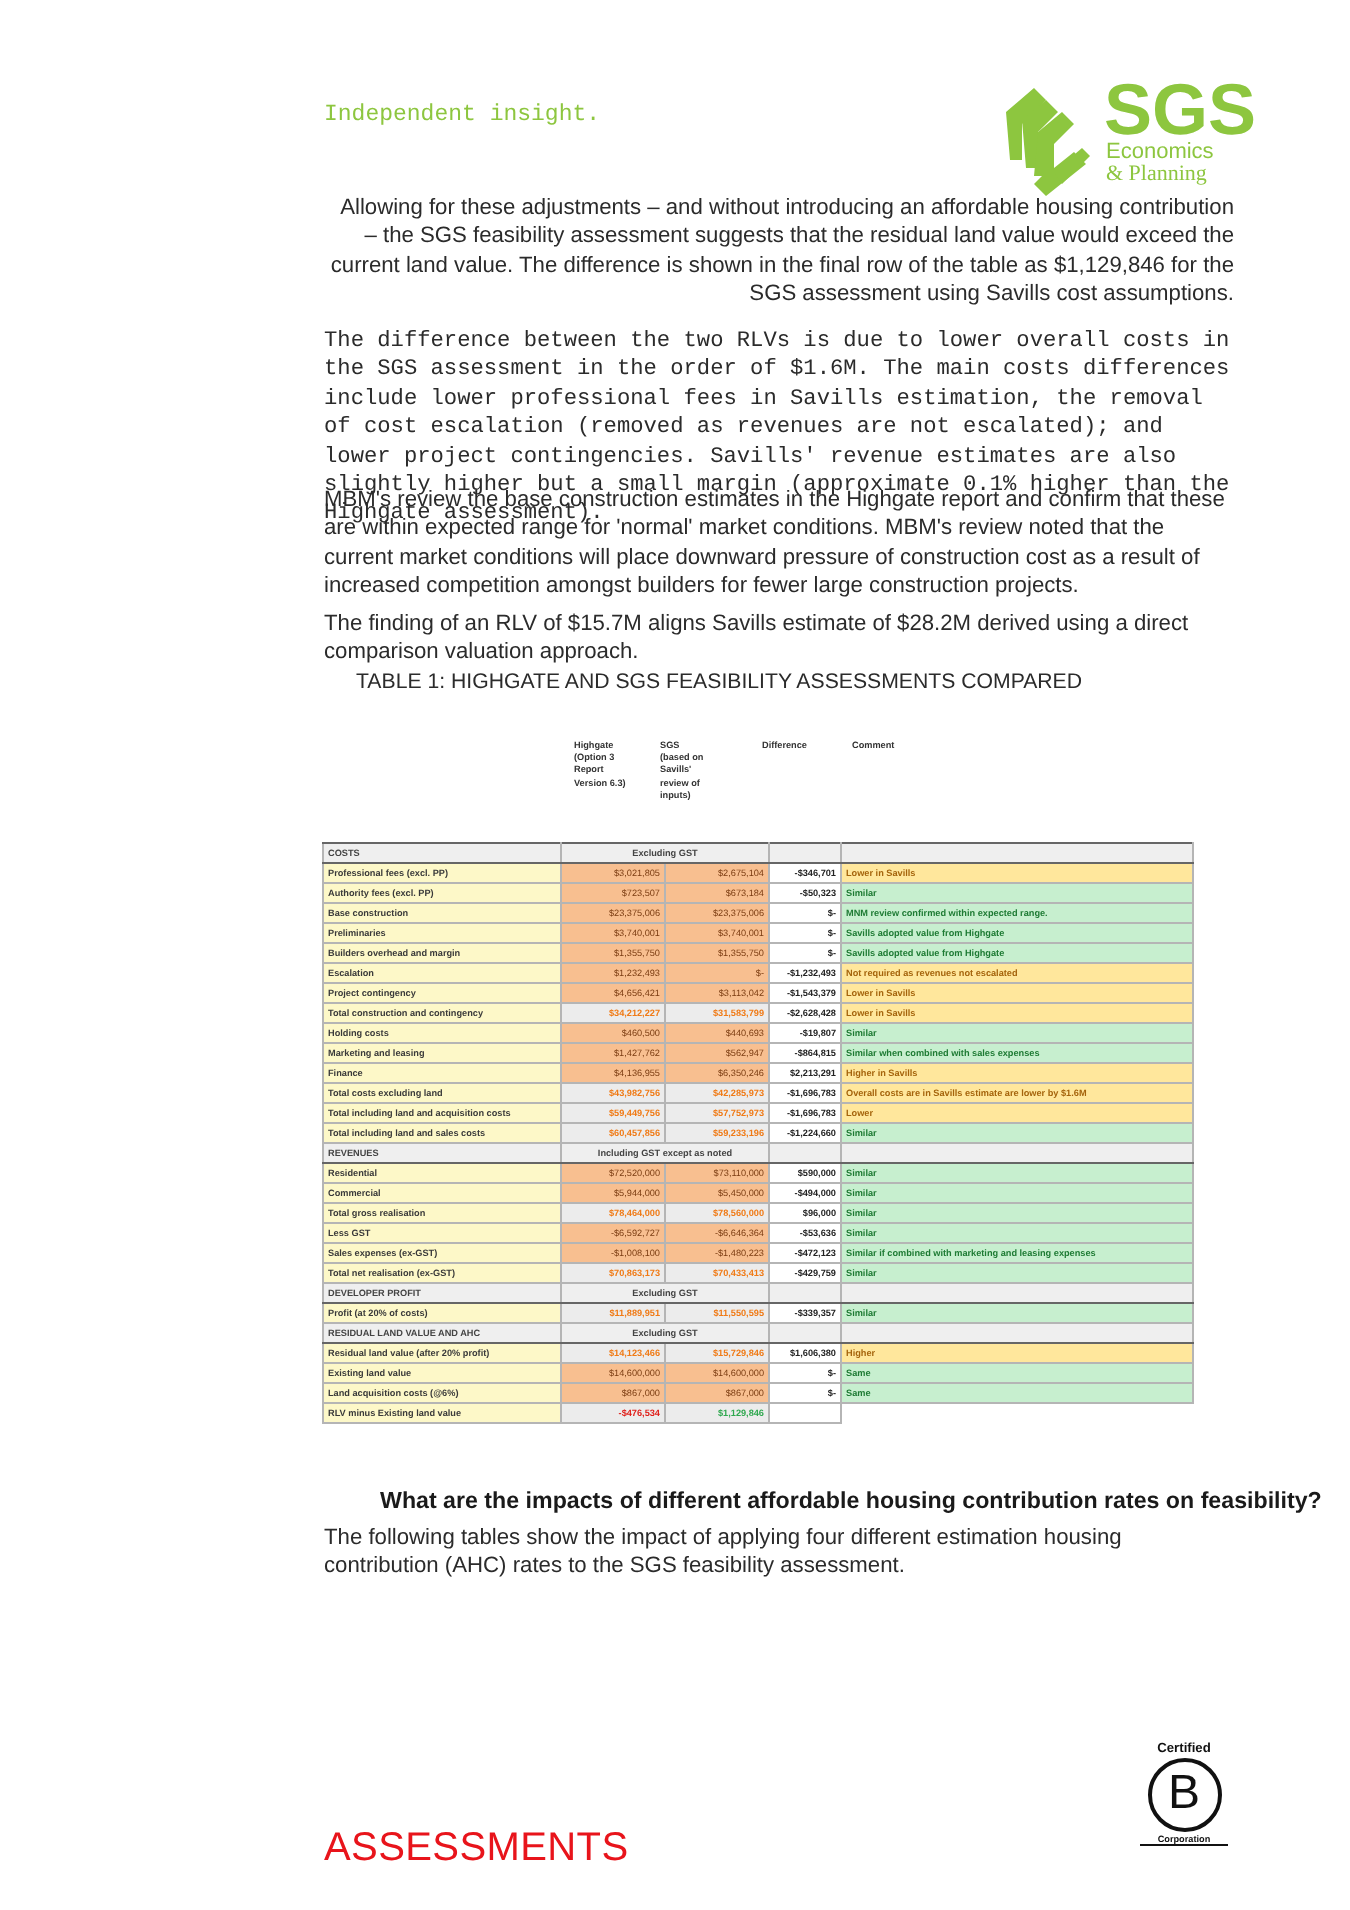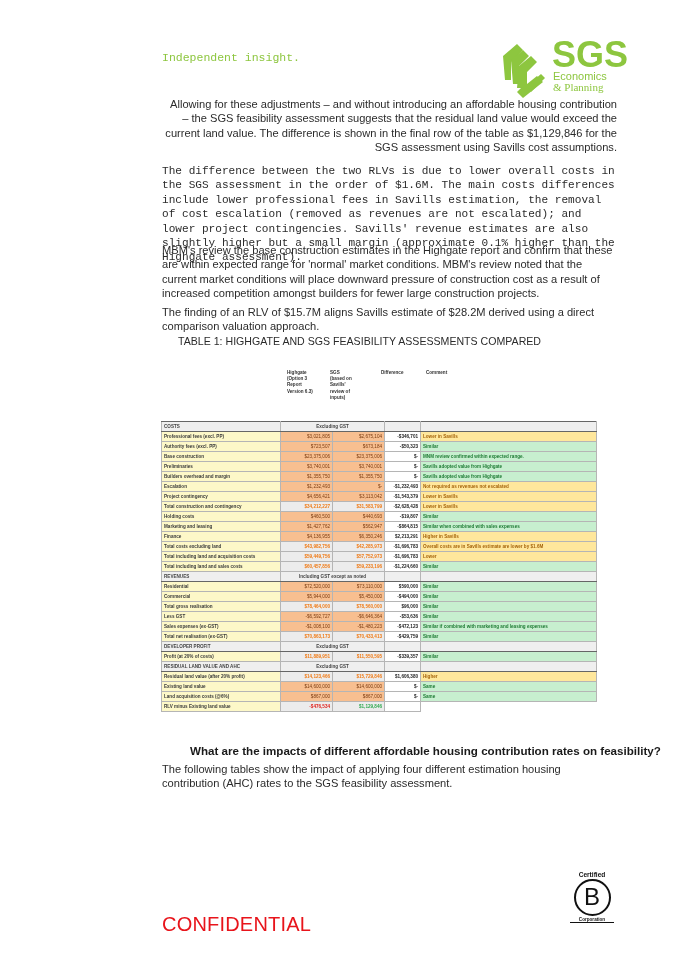--- a/index.html
+++ b/index.html
@@ -289,19 +289,19 @@
       <td class="num pos-green">$1,129,846</td>
       <td class="diff"></td>
       <td class="cmt blank"></td>
     </tr>
   </tbody>
 </table>
 
 <div class="heading2">What are the impacts of different affordable housing contribution rates on feasibility?</div>
 <p class="body-text p5">The following tables show the impact of applying four different estimation housing contribution (AHC) rates to the SGS feasibility assessment.</p>
 
-<div class="confidential">CONFIDENTIAL</div>
+<div class="confidential">ASSESSMENTS</div>
 
 <div class="bcorp">
   <span class="bcorp-top">Certified</span>
   <div class="bcorp-circle">B</div>
   <span class="bcorp-bot">Corporation</span>
 </div>
 
 </body></html>

